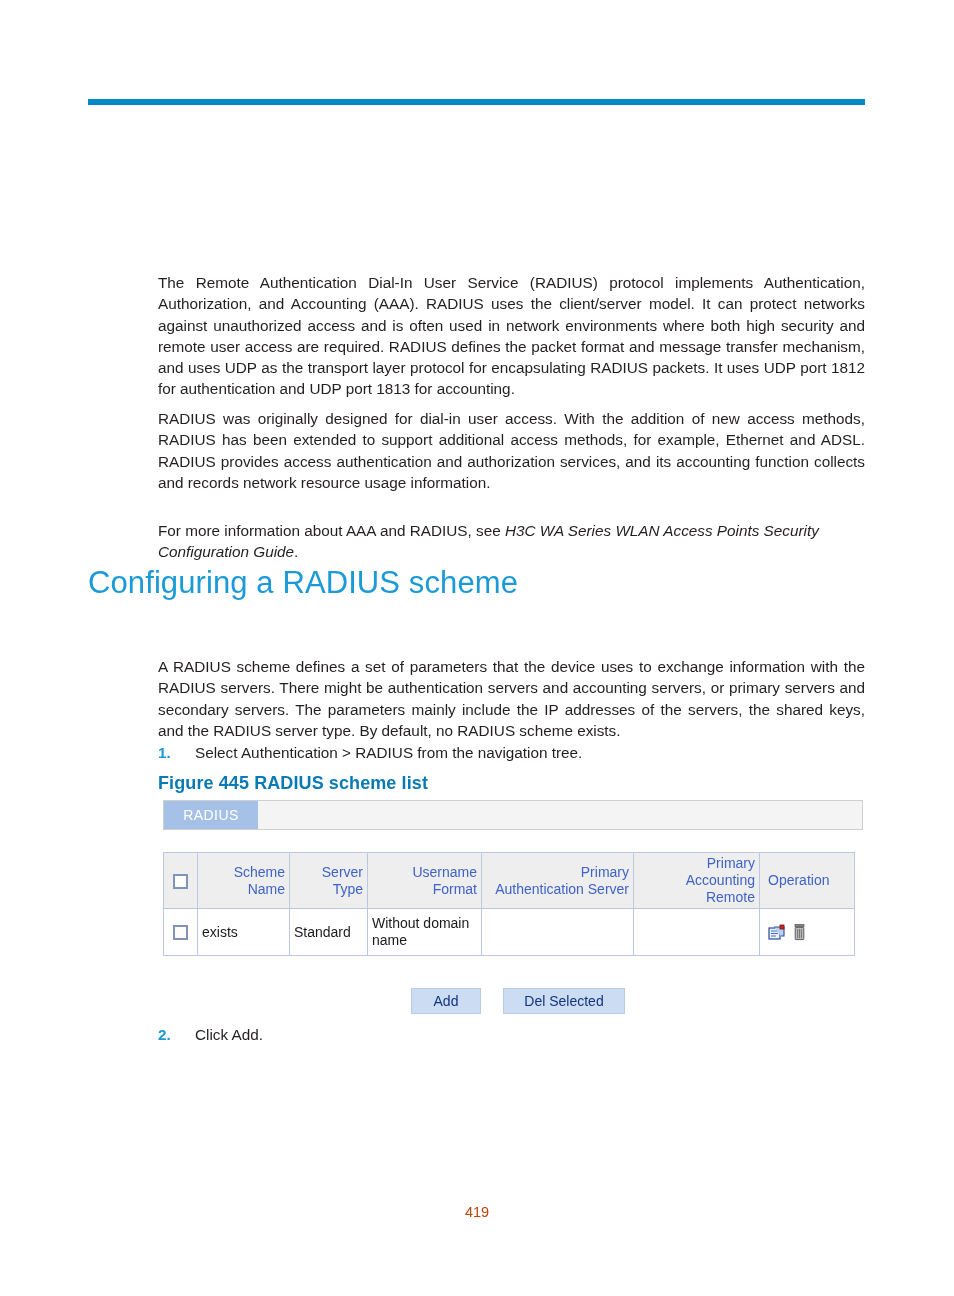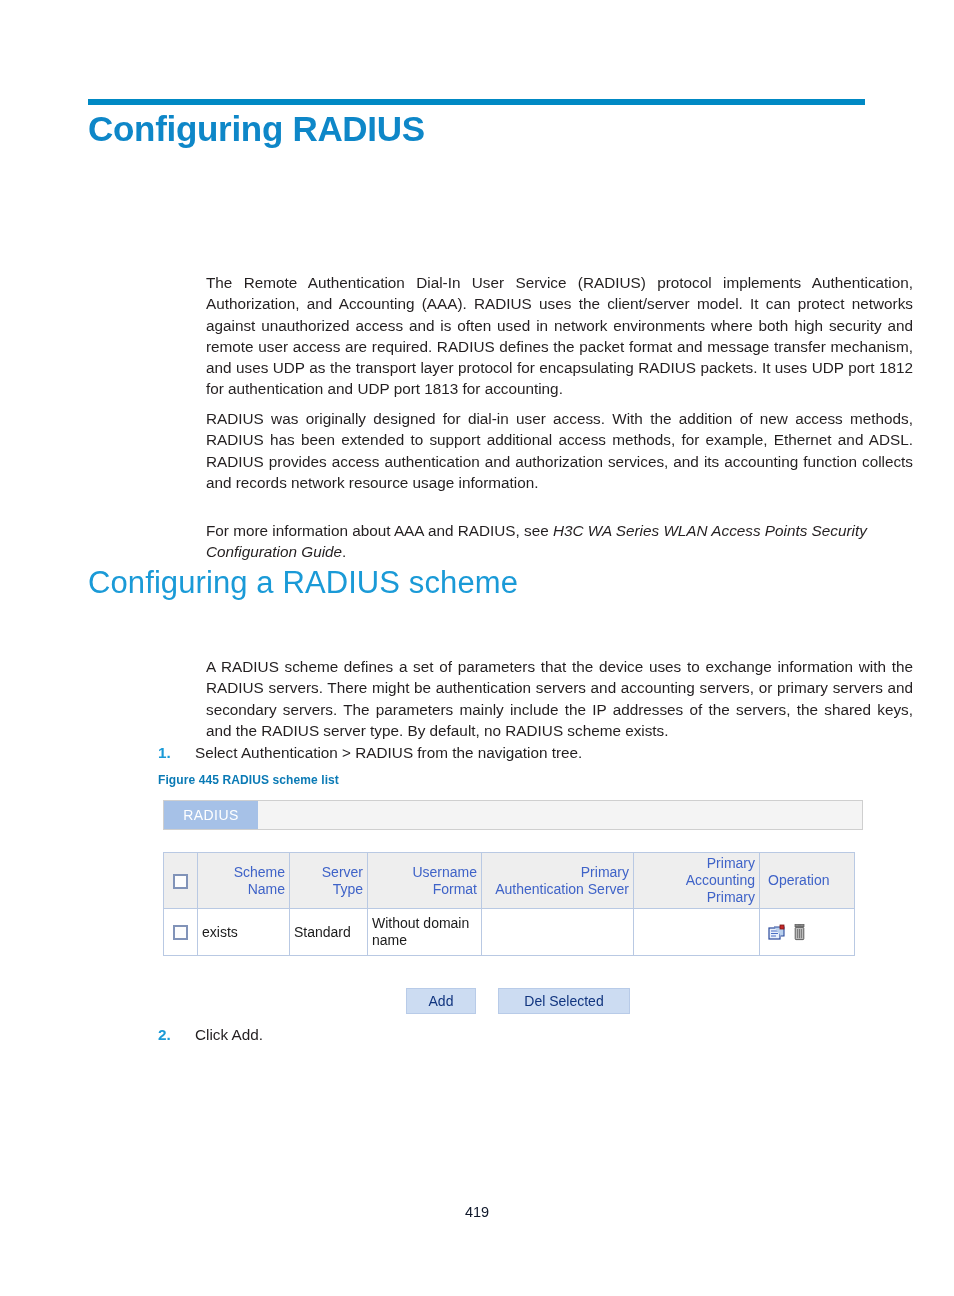--- a/index.html
+++ b/index.html
@@ -60,21 +60,20 @@
 
   
   .para {
     position: absolute;
     left: 158px;
     width: 707px;
     font-size: 15.3px;
     line-height: 21.3px;
     color: #231f20;
     text-align: justify;
-    margin-left: 48px;
   }
   .para.no-justify { text-align: left; }
   .para i { font-style: italic; }
 
   .p1 { top: 272px; }
   .p2 { top: 408px; }
   .p3 { top: 520px; }
   .p4 { top: 656px; }
   .p5 { top: 714px; }
 
@@ -101,21 +100,21 @@
   }
   .step .txt b { font-weight: normal; }
   .step-1 { top: 742px; }
   .step-2 { top: 1024px; }
 
   
   .fig-caption {
     position: absolute;
     left: 158px;
     top: 773px;
-    font-size: 12px;
+    font-size: 18px;
     font-weight: bold;
     color: #0a7ab5;
     letter-spacing: 0.1px;
   }
 
   
   .shot {
     position: absolute;
     left: 163px;
     top: 800px;
@@ -230,41 +229,40 @@
   .btn {
     background: #ccdcf2;
     border: 1px solid #b8cbe8;
     color: #11357f;
     font-size: 14px;
     padding: 4px 0;
     text-align: center;
     box-sizing: border-box;
   }
   .btn-add { width: 70px; }
-  .btn-del { width: 132px; }
+  .btn-del { width: 122px; }
 
   
   .folio {
     position: absolute;
     left: 0;
     top: 1204px;
     width: 954px;
     text-align: center;
     font-size: 14.5px;
-    color: #0f172a;
+    color: #c2410c;
   }
 </style>
 </head>
 <body>
 
 <div class="page">
 
   <div class="top-rule"></div>
 
-  <div class="chapter-title">Configuring RADIUS</div>
 
 
   <div class="para p1">The Remote Authentication Dial-In User Service (RADIUS) protocol implements Authentication, Authorization, and Accounting (AAA). RADIUS uses the client/server model. It can protect networks against unauthorized access and is often used in network environments where both high security and remote user access are required. RADIUS defines the packet format and message transfer mechanism, and uses UDP as the transport layer protocol for encapsulating RADIUS packets. It uses UDP port 1812 for authentication and UDP port 1813 for accounting.</div>
 
   <div class="para p2">RADIUS was originally designed for dial-in user access. With the addition of new access methods, RADIUS has been extended to support additional access methods, for example, Ethernet and ADSL. RADIUS provides access authentication and authorization services, and its accounting function collects and records network resource usage information.</div>
 
   <div class="para p3 no-justify">
     <span>For more information about AAA and RADIUS, see </span><i>H3C WA Series WLAN Access Points Security Configuration Guide</i><span>.</span>
   </div>
 
@@ -314,21 +312,21 @@
             <th>
               <span>Username</span><br>
               <span>Format</span>
             </th>
             <th>
               <span>Primary</span><br>
               <span>Authentication Server</span>
             </th>
             <th>
               <span>Primary</span><br>
-              <span>Accounting Primary</span>
+              <span>Accounting Remote</span>
             </th>
             <th class="c-op">
               <span style="padding-left:4px">Operation</span>
             </th>
           </tr>
         </thead>
         <tbody>
           <tr>
             <td class="c-check">
               <span class="cb"></span>

